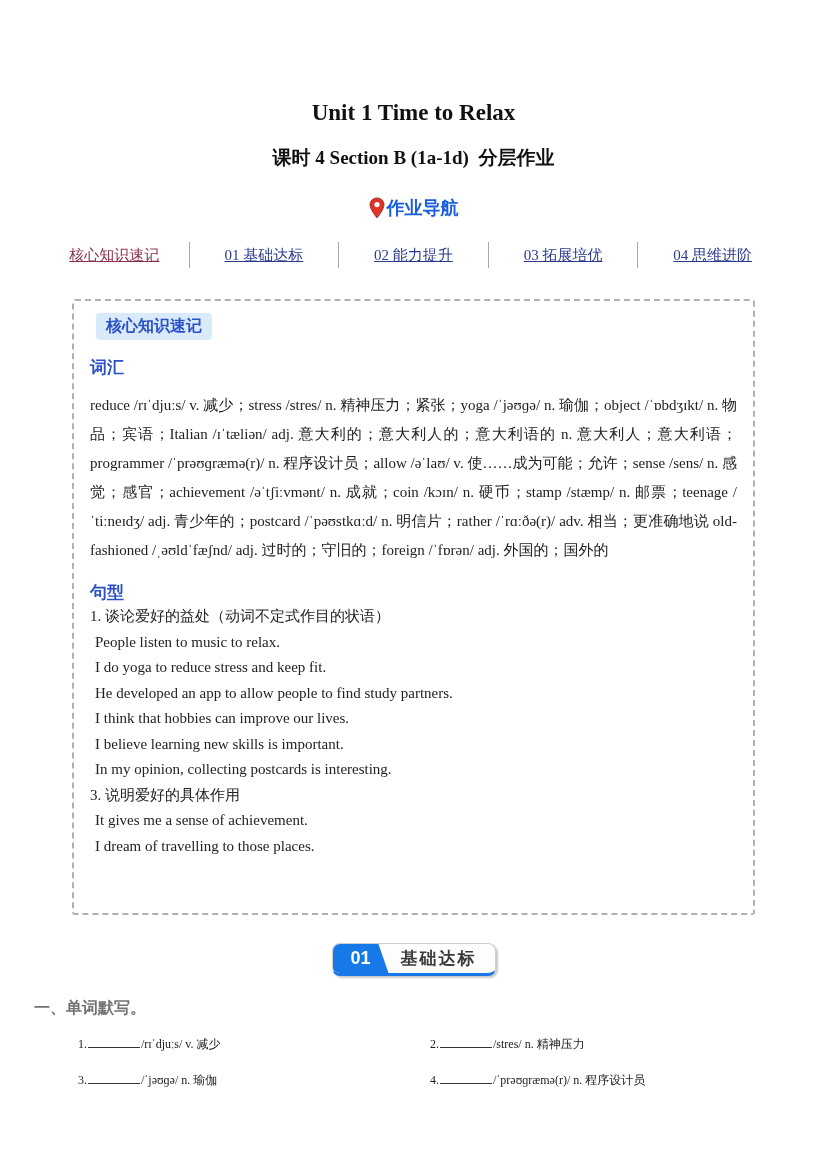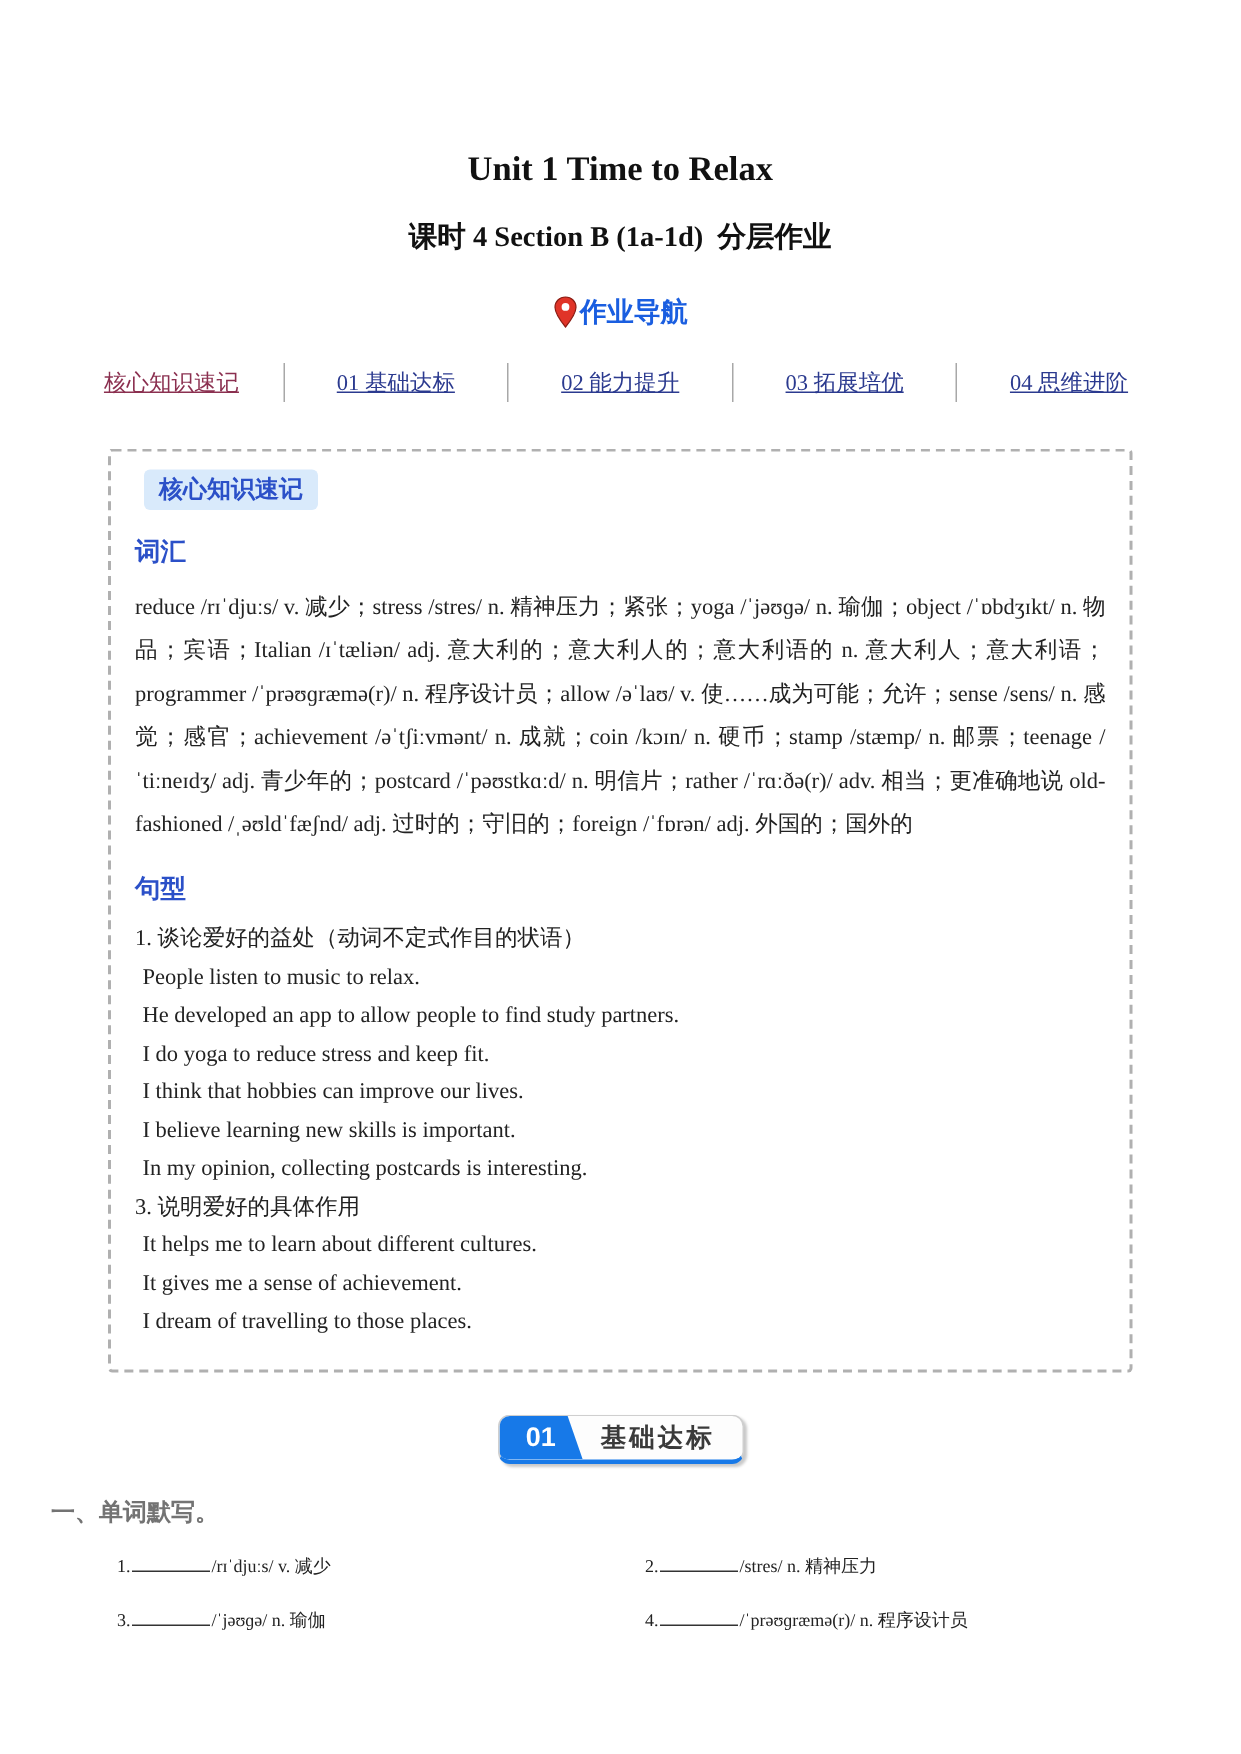--- a/index.html
+++ b/index.html
@@ -62,21 +62,21 @@
     font-family: "Liberation Sans", "DejaVu Sans", sans-serif;
   }
   .sec-h {
     margin-top: 16px; color: #2b50c8; font-weight: bold; font-size: 17px;
     font-family: "Liberation Sans", "DejaVu Sans", sans-serif;
   }
   .vocab {
     margin-top: 12px; font-size: 15px; line-height: 29px;
     text-align: justify; color: #222;
   }
-  .patterns { margin-top: 10px; }
+  .patterns { }
   .pattern { font-size: 15px; line-height: 25.5px; color: #222; }
   .pattern.example { padding-left: 5px; }
 
   
   .badge-row { margin-top: 28px; display: flex; justify-content: center; }
   .badge {
     display: inline-flex; align-items: stretch; height: 33px;
     background: #fdfdfd; border: 1px solid #cfcfcf;
     border-bottom: 3px solid #1779e8; border-radius: 8px;
     box-shadow: 2px 2px 2px #c9c9c9;
@@ -145,27 +145,26 @@
   <div class="box">
     <div>
       <span class="pill">核心知识速记</span>
     </div>
     <div class="sec-h">词汇</div>
     <p class="vocab">reduce /rɪˈdjuːs/ v. 减少；stress /stres/ n. 精神压力；紧张；yoga /ˈjəʊɡə/ n. 瑜伽；object /ˈɒbdʒɪkt/ n. 物品；宾语；Italian /ɪˈtæliən/ adj. 意大利的；意大利人的；意大利语的 n. 意大利人；意大利语；programmer /ˈprəʊɡræmə(r)/ n. 程序设计员；allow /əˈlaʊ/ v. 使……成为可能；允许；sense /sens/ n. 感觉；感官；achievement /əˈtʃiːvmənt/ n. 成就；coin /kɔɪn/ n. 硬币；stamp /stæmp/ n. 邮票；teenage /ˈtiːneɪdʒ/ adj. 青少年的；postcard /ˈpəʊstkɑːd/ n. 明信片；rather /ˈrɑːðə(r)/ adv. 相当；更准确地说 old-fashioned /ˌəʊldˈfæʃnd/ adj. 过时的；守旧的；foreign /ˈfɒrən/ adj. 外国的；国外的</p>
     <div class="sec-h">句型</div>
     <div class="patterns">
       <div class="pattern heading">1. 谈论爱好的益处（动词不定式作目的状语）</div>
       <div class="pattern example">People listen to music to relax.</div>
+      <div class="pattern example">I do yoga to reduce stress and keep fit.</div>
       <div class="pattern example">He developed an app to allow people to find study partners.</div>
-      <div class="pattern example">I do yoga to reduce stress and keep fit.</div>
       <div class="pattern example">I think that hobbies can improve our lives.</div>
       <div class="pattern example">I believe learning new skills is important.</div>
       <div class="pattern example">In my opinion, collecting postcards is interesting.</div>
       <div class="pattern heading">3. 说明爱好的具体作用</div>
-      <div class="pattern example">It helps me to learn about different cultures.</div>
       <div class="pattern example">It gives me a sense of achievement.</div>
       <div class="pattern example">I dream of travelling to those places.</div>
     </div>
   </div>
 
   <div class="badge-row">
     <div class="badge">
       <span class="badge-num">01</span>
       <span class="badge-label">基础达标</span>
     </div>

